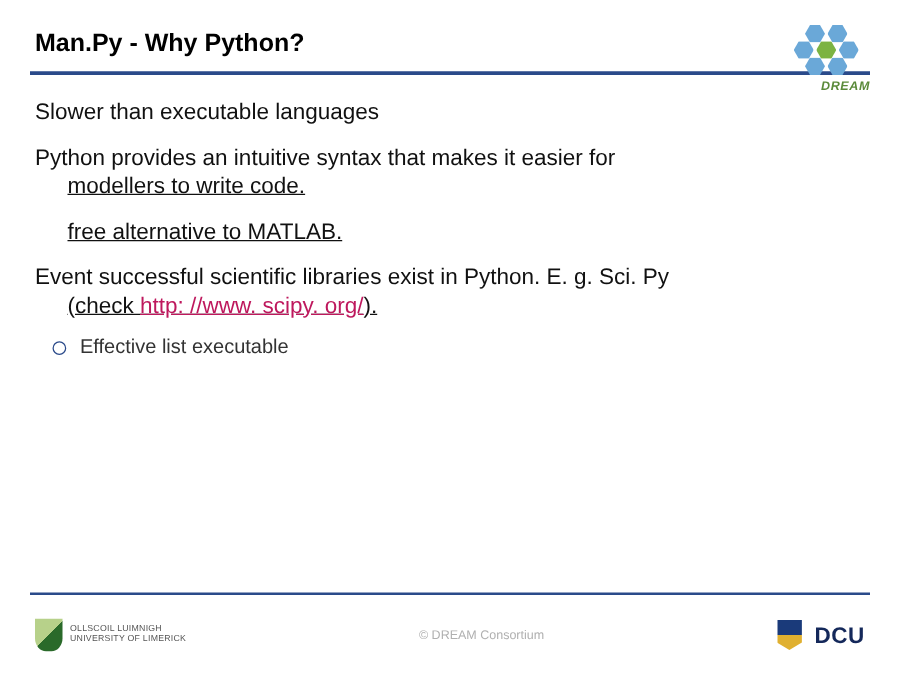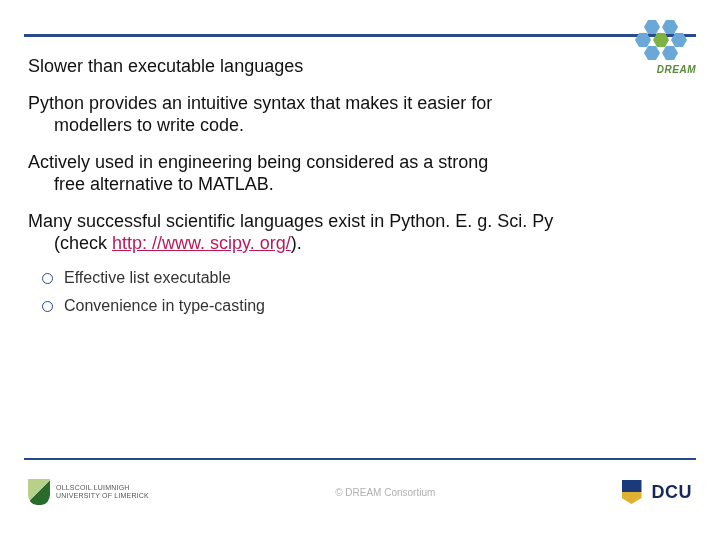--- a/index.html
+++ b/index.html
@@ -67,20 +67,21 @@
   }
   .para {
     font-size: 18px;
     color: #111;
     margin-bottom: 14px;
     line-height: 1.25;
   }
   .indent-cont {
     display: block;
     padding-left: 26px;
+    text-decoration: underline;
   }
   .link {
     color: #be185d;
     text-decoration: underline;
     cursor: pointer;
   }
   .bullets {
     list-style: none;
     padding-left: 14px;
   }
@@ -100,21 +101,21 @@
     height: 9px;
     border: 1.5px solid #2a4a8a;
     border-radius: 50%;
     background: #fff;
   }
   .footer {
     position: absolute;
     left: 0;
     right: 0;
     bottom: 0;
-    height: 82px;
+    height: 66px;
   }
   .divider-bot {
     margin: 0 24px;
     border: none;
     border-top: 2px solid #2a4a8a;
   }
   .footer-row {
     display: flex;
     align-items: center;
     justify-content: space-between;
@@ -158,20 +159,21 @@
     font-size: 18px;
     font-weight: bold;
     color: #14285a;
     letter-spacing: 0.5px;
   }
 </style>
 </head>
 <body>
 
 <div class="header">
+  <div class="title">Man.Py - Why Python?</div>
   <div class="logo-dream">
     <div class="hex-cluster">
       <div class="hex h1"></div>
         <div class="hex h2"></div>
       <div class="hex h3"></div>
         <div class="hex green h4"></div>
         <div class="hex h5"></div>
       <div class="hex h6"></div>
         <div class="hex h7"></div>
     </div>
@@ -182,37 +184,35 @@
 
 <div class="content">
   <p class="para">Slower than executable languages</p>
 
   <p class="para">
     <span>Python provides an intuitive syntax that makes it easier for</span>
     <span class="indent-cont">modellers to write code.</span>
   </p>
 
   <p class="para">
-    <span>Actively used in engineering being considered as a strong</span>
     <span class="indent-cont">free alternative to MATLAB.</span>
   </p>
 
   <p class="para">
-    <span>Many successful scientific languages exist in Python. E. g. Sci. Py</span>
+    <span>Event successful scientific libraries exist in Python. E. g. Sci. Py</span>
     <span class="indent-cont">
       <span>(check </span><a class="link">http: //www. scipy. org/</a><span>).</span>
     </span>
   </p>
 
   <p class="para">
   </p>
 
   <ul class="bullets">
     <li>Effective list executable</li>
-    <li>Convenience in type-casting</li>
   </ul>
 </div>
 
 <div class="footer">
   <hr class="divider-bot">
   <div class="footer-row">
     <div class="ul-logo">
       <div class="ul-shield"></div>
       <div class="ul-text">
         <div>Ollscoil Luimnigh</div>

